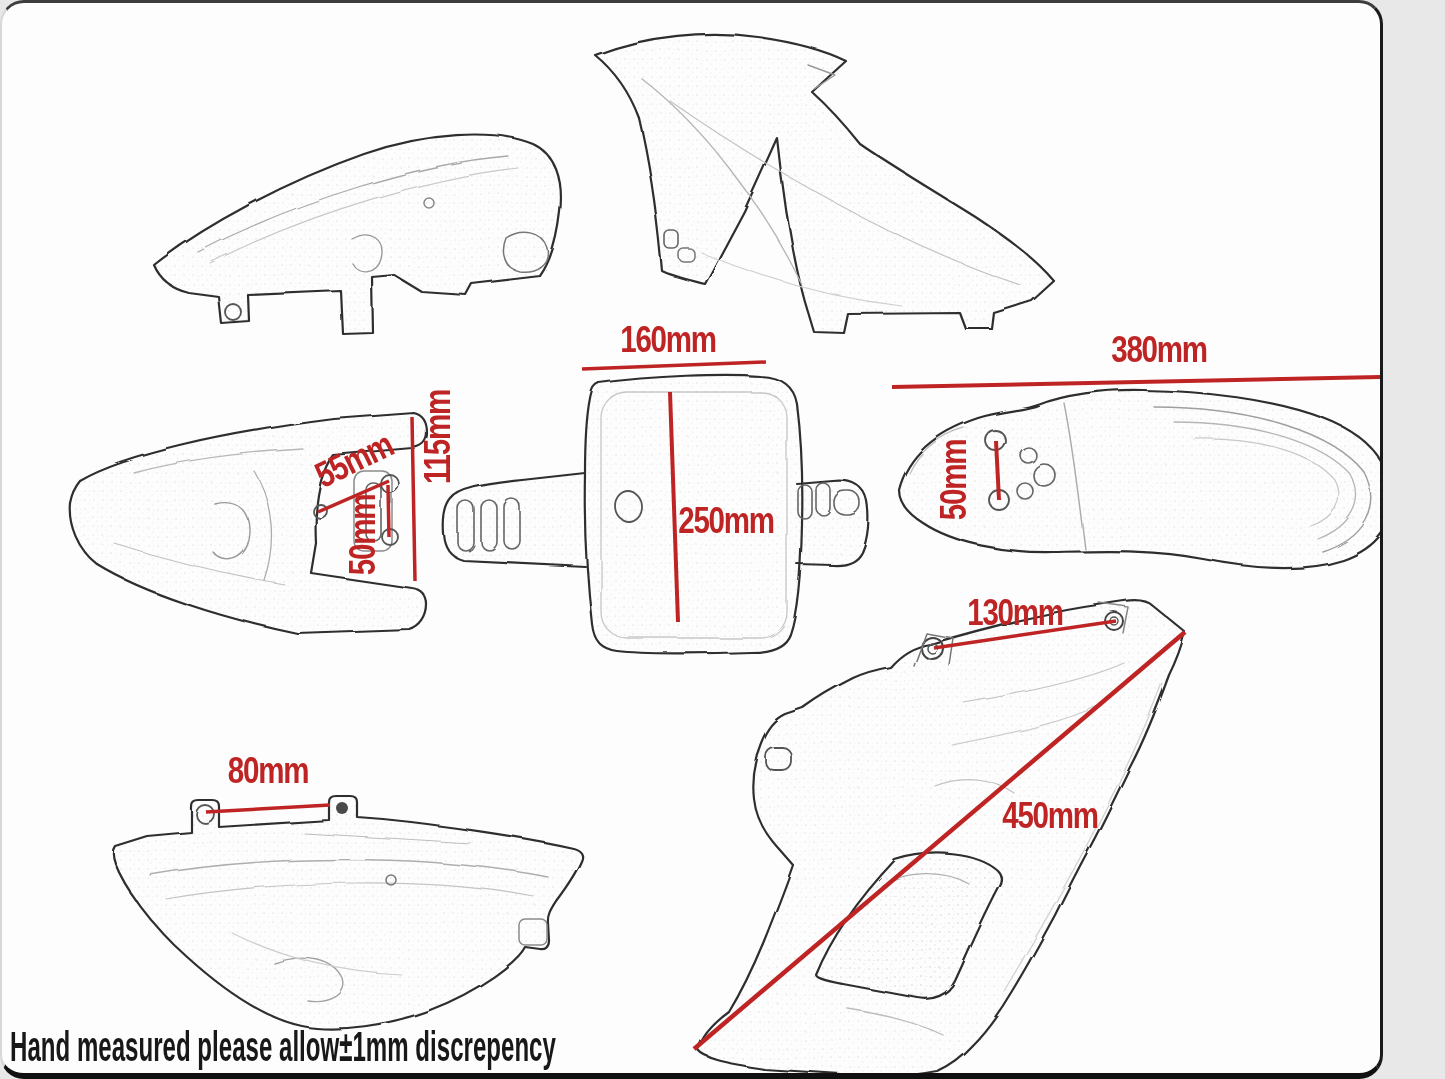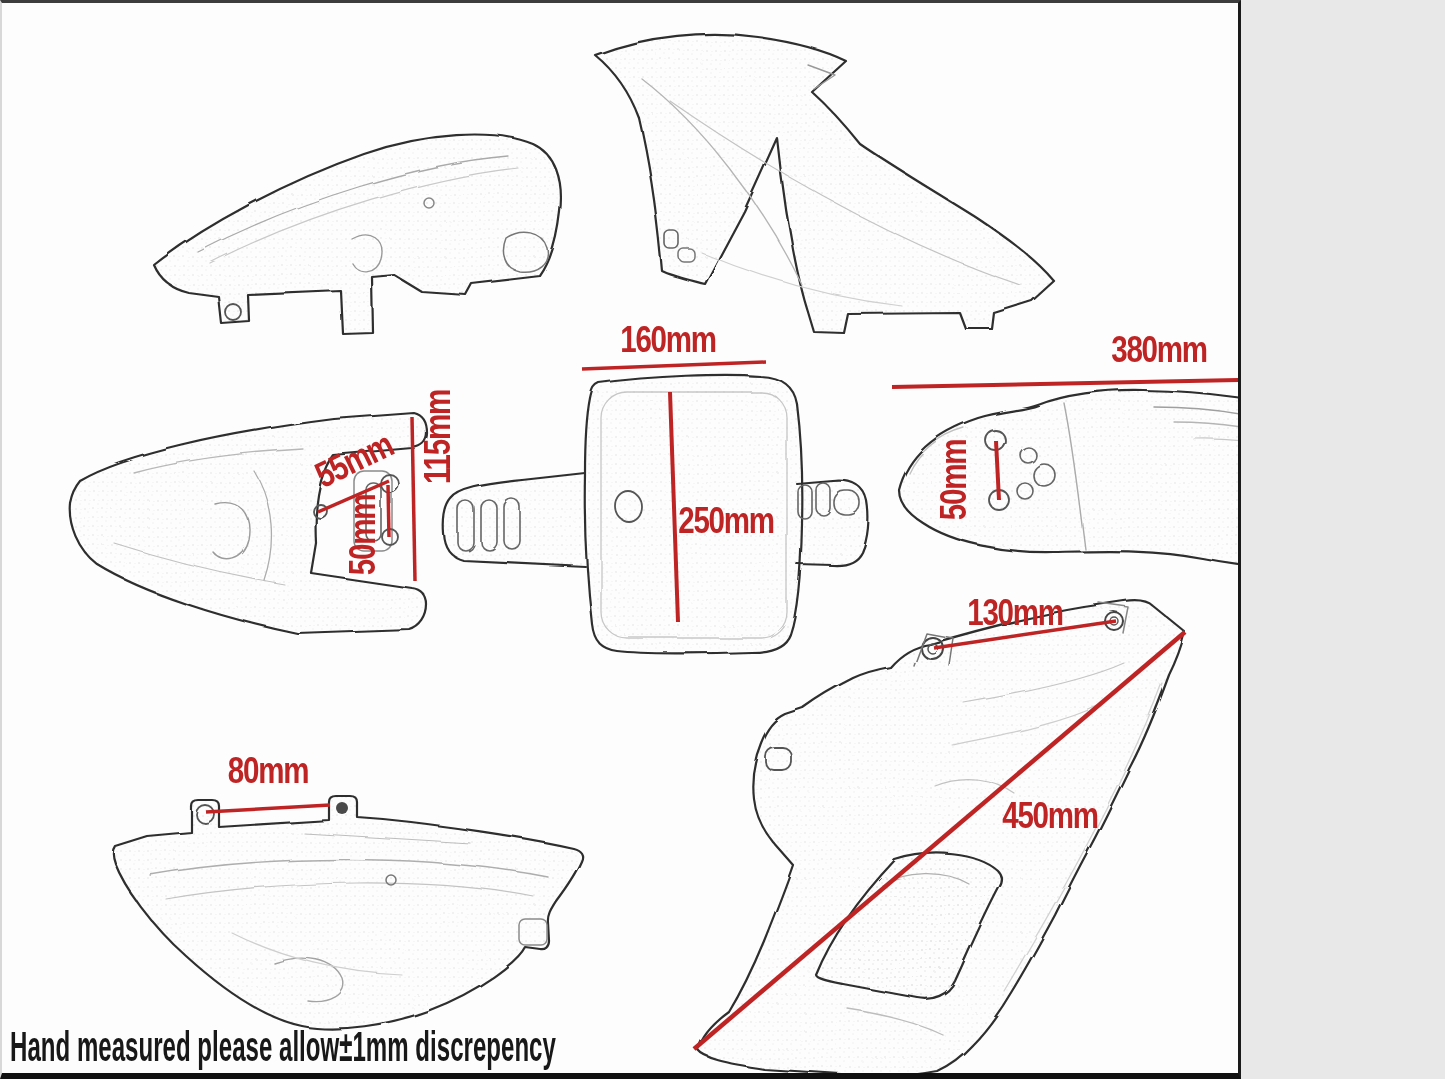--- a/index.html
+++ b/index.html
@@ -1,26 +1,27 @@
 <!DOCTYPE html>
 <html><head>
 <meta charset="utf-8">
 <style>
   html,body{margin:0;padding:0;background:#e8e8e8;}
   .page{
     position:relative;
-    width:1241px;height:1079px;
+    width:1383px;height:1079px;
     box-sizing:border-box;
     background:#fdfdfd;
     border-top:3px solid #3d3d3d;
     border-right:3px solid #1a1a1a;
     border-bottom:6px solid #101010;
     border-left:2px solid #d8d8d8;
     overflow:hidden;
     font-family:"Liberation Sans",sans-serif;
+    border-radius:24px;
   }
   .sketch-svg{position:absolute;left:0;top:0;}
   .dim{
     position:absolute;
     color:#bf2424;
     font:700 36px "Liberation Sans",sans-serif;
     letter-spacing:-1.5px;
     white-space:nowrap;
     transform:translate(-50%,-50%) rotate(var(--rot,0deg)) scaleX(0.82);
     line-height:1;

